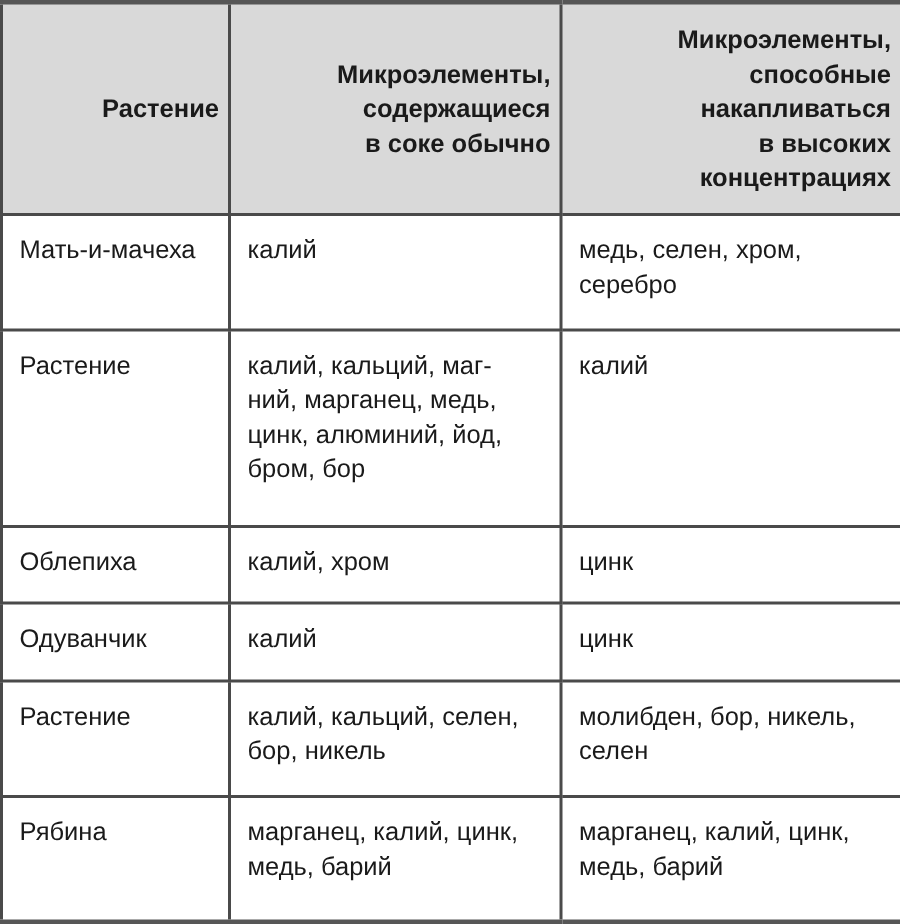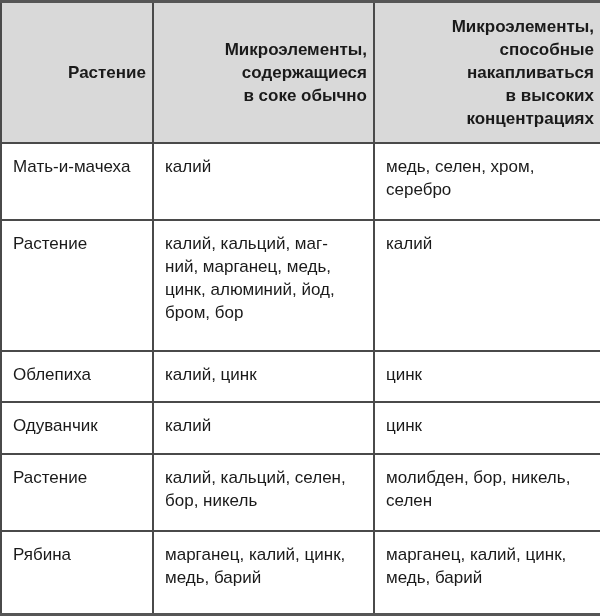--- a/index.html
+++ b/index.html
@@ -93,21 +93,21 @@
     <tr class="r2">
       <td>Растение</td>
       <td>калий, кальций, маг-
 ний, марганец, медь,
 цинк, алюминий, йод,
 бром, бор</td>
       <td>калий</td>
     </tr>
     <tr class="r3">
       <td>Облепиха</td>
-      <td>калий, цинк</td>
+      <td>калий, хром</td>
       <td>цинк</td>
     </tr>
     <tr class="r4">
       <td>Одуванчик</td>
       <td>калий</td>
       <td>цинк</td>
     </tr>
     <tr class="r6">
       <td>Растение</td>
       <td>калий, кальций, селен,

